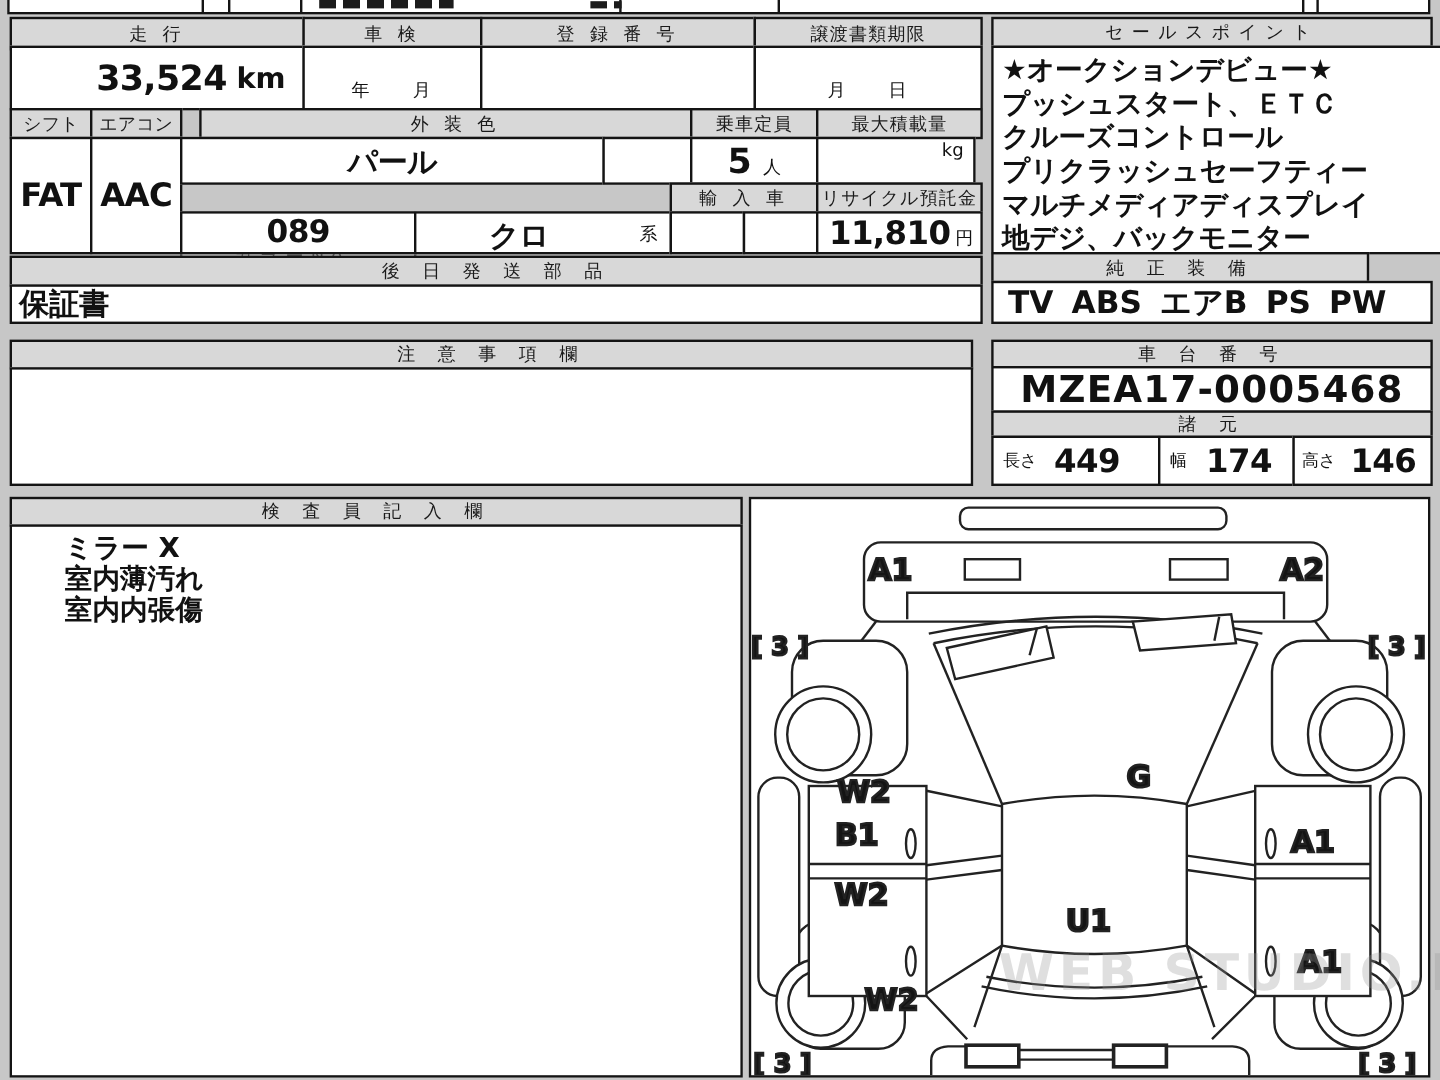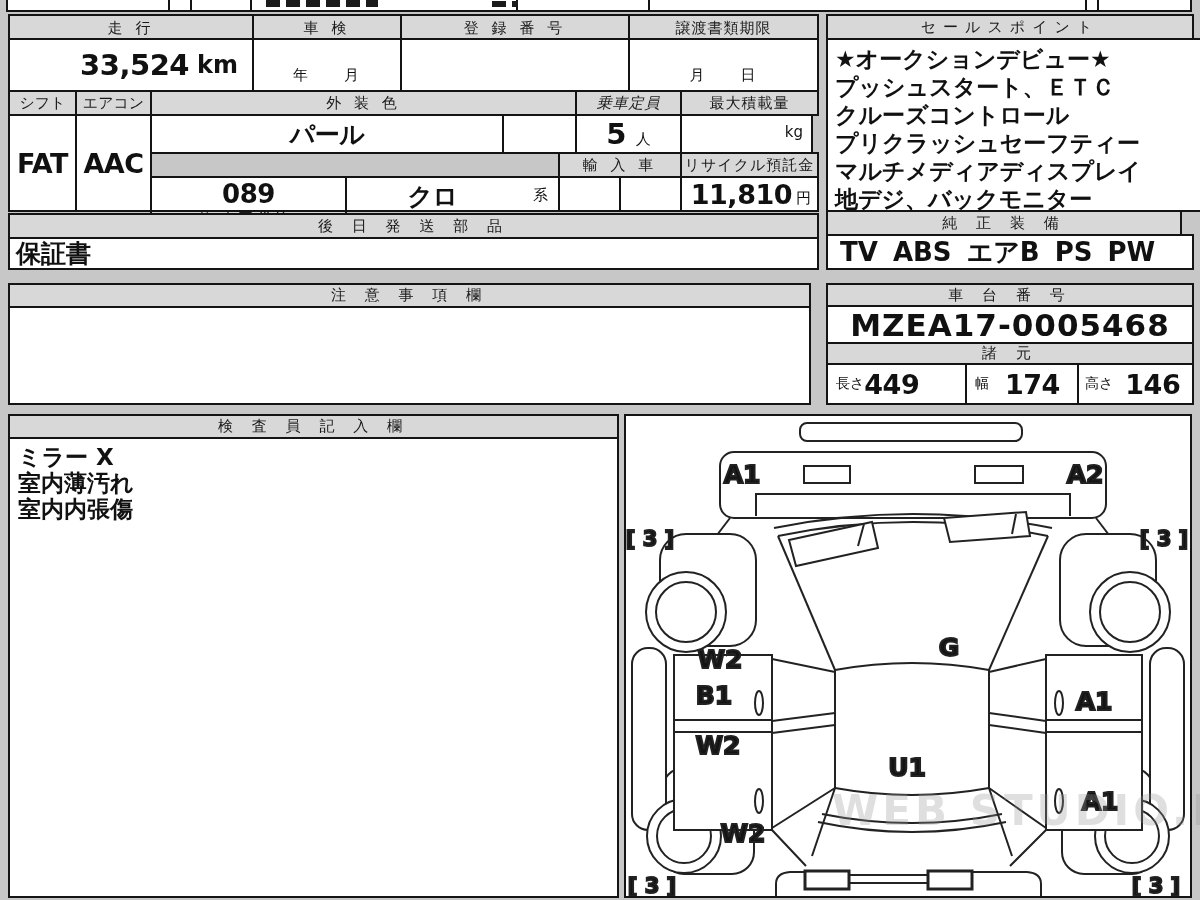--- a/index.html
+++ b/index.html
@@ -12,21 +12,21 @@
        font-size:15px;letter-spacing:4px;color:#1a1a1a;white-space:nowrap;overflow:hidden;}
   .hdr.wide{letter-spacing:7px;}
   .hdr.tight{letter-spacing:1px;}
   .big{font-weight:bold;font-size:27px;letter-spacing:-0.5px;}
   .center{display:flex;align-items:center;justify-content:center;}
   .vbot{display:flex;align-items:flex-end;justify-content:center;padding-bottom:5px;}
   .unit{font-size:15px;font-weight:normal;letter-spacing:0;}
   .vline{position:absolute;width:2px;background:#141414;}
   .smudge{position:absolute;background:repeating-linear-gradient(90deg,#1b1b1b 0 14px,rgba(0,0,0,0) 14px 20px);}
   .salesline{font-size:23px;font-weight:bold;line-height:28px;white-space:nowrap;}
-  .notesline{font-size:23px;font-weight:bold;line-height:26px;white-space:nowrap;}
+  .notesline{font-size:23px;font-weight:bold;line-height:26px;white-space:nowrap;margin-left:36px;}
   svg text{font-family:"DejaVu Sans","Liberation Sans",sans-serif;font-weight:bold;fill:#141414;}
   .wm{position:absolute;font-size:42px;font-weight:bold;letter-spacing:4px;
       color:rgba(150,150,150,0.30);white-space:nowrap;pointer-events:none;}
 </style>
 </head>
 <body>
 
 <div id="sheet">
 
   <div style="position:absolute;left:6px;top:0;width:1186px;height:10px;background:#fff;border-bottom:2px solid #141414;"></div>
@@ -50,34 +50,34 @@
   <div class="cell" style="left:8px;top:38px;width:246px;height:54px;display:flex;align-items:center;justify-content:flex-end;padding-right:14px;">
     <span class="big" style="font-size:29px;">33,524</span>
       <span style="font-size:24px;font-weight:bold;margin-left:8px;">km</span>
   </div>
   <div class="cell vbot" style="left:252px;top:38px;width:150px;height:54px;font-size:15px;letter-spacing:2px;">年　　月</div>
   <div class="cell" style="left:400px;top:38px;width:230px;height:54px;"></div>
   <div class="cell vbot" style="left:628px;top:38px;width:191px;height:54px;font-size:15px;letter-spacing:2px;">月　　日</div>
 
   <div class="cell hdr" style="left:8px;top:90px;width:69px;height:26px;letter-spacing:0;">シフト</div>
   <div class="cell hdr" style="left:75px;top:90px;width:77px;height:26px;letter-spacing:0;">エアコン</div>
-  <div class="cell hdr" style="left:150px;top:90px;width:427px;height:26px;">外 装 色</div>
-  <div class="cell hdr tight" style="left:575px;top:90px;width:107px;height:26px;font-style:italic;">乗車定員</div>
+  <div class="cell hdr" style="left:166px;top:90px;width:427px;height:26px;">外 装 色</div>
+  <div class="cell hdr tight" style="left:575px;top:90px;width:107px;height:26px;">乗車定員</div>
   <div class="cell hdr tight" style="left:680px;top:90px;width:139px;height:26px;">最大積載量</div>
 
   <div class="cell center big" style="left:8px;top:114px;width:69px;height:98px;">FAT</div>
   <div class="cell center big" style="left:75px;top:114px;width:77px;height:98px;">AAC</div>
 
   <div class="cell center big" style="left:150px;top:114px;width:354px;height:40px;font-size:25px;">パール</div>
   <div class="cell" style="left:502px;top:114px;width:75px;height:40px;"></div>
   <div class="cell" style="left:575px;top:114px;width:107px;height:40px;display:flex;align-items:center;justify-content:center;gap:10px;">
     <span class="big" style="font-size:29px;">5</span>
       <span class="unit" style="padding-top:10px;">人</span>
   </div>
-  <div class="cell" style="left:680px;top:114px;width:133px;height:40px;display:flex;align-items:center;justify-content:flex-end;padding:0 8px 4px 0;">
+  <div class="cell" style="left:680px;top:114px;width:133px;height:40px;display:flex;align-items:flex-start;justify-content:flex-end;padding:0 8px 4px 0;">
     <span class="big"></span>
       <span class="unit">kg</span>
   </div>
 
   <div class="cell hdr" style="left:150px;top:152px;width:197px;height:26px;letter-spacing:6px;margin-top:48px;">カラーNo.</div>
   <div class="cell hdr" style="left:558px;top:152px;width:124px;height:26px;">輸 入 車</div>
   <div class="cell hdr tight" style="left:680px;top:152px;width:139px;height:26px;">リサイクル預託金</div>
 
   <div class="cell center big" style="left:150px;top:176px;width:197px;height:36px;font-size:26px;">089</div>
   <div class="cell" style="left:345px;top:176px;width:215px;height:36px;">
@@ -98,32 +98,32 @@
 
   <div class="cell hdr wide" style="left:826px;top:14px;width:368px;height:26px;">セールスポイント</div>
   <div class="cell" style="left:826px;top:38px;width:436px;height:174px;padding:5px 7px;">
     <div class="salesline">★オークションデビュー★</div>
     <div class="salesline">プッシュスタート、ＥＴＣ</div>
     <div class="salesline">クルーズコントロール</div>
     <div class="salesline">プリクラッシュセーフティー</div>
     <div class="salesline">マルチメディアディスプレイ</div>
     <div class="salesline">地デジ、バックモニター</div>
   </div>
-  <div class="cell hdr wide" style="left:826px;top:210px;width:356px;height:26px;">純 正 装 備</div>
+  <div class="cell hdr wide" style="left:826px;top:210px;width:315px;height:26px;">純 正 装 備</div>
   <div class="cell" style="left:826px;top:234px;width:368px;height:36px;display:flex;align-items:center;padding-left:12px;">
     <span style="font-size:26px;font-weight:bold;word-spacing:6px;">TV ABS エアB PS PW</span>
   </div>
 
   <div class="cell hdr wide" style="left:8px;top:283px;width:803px;height:25px;">注 意 事 項 欄</div>
   <div class="cell" style="left:8px;top:306px;width:803px;height:99px;"></div>
 
   <div class="cell hdr wide" style="left:826px;top:283px;width:368px;height:24px;">車 台 番 号</div>
   <div class="cell center" style="left:826px;top:305px;width:368px;height:39px;font-size:31px;font-weight:bold;letter-spacing:1px;">MZEA17-0005468</div>
   <div class="cell hdr wide" style="left:826px;top:342px;width:368px;height:23px;">諸 元</div>
-  <div class="cell" style="left:826px;top:363px;width:141px;height:42px;display:flex;align-items:center;padding-left:8px;">
+  <div class="cell" style="left:826px;top:363px;width:141px;height:42px;display:flex;align-items:center;gap:14px;padding-left:8px;">
     <span style="font-size:14px;">長さ</span>
       <span class="big">449</span>
   </div>
   <div class="cell" style="left:965px;top:363px;width:114px;height:42px;display:flex;align-items:center;gap:16px;padding-left:8px;">
     <span style="font-size:14px;">幅</span>
       <span class="big">174</span>
   </div>
   <div class="cell" style="left:1077px;top:363px;width:117px;height:42px;display:flex;align-items:center;gap:12px;padding-left:6px;">
     <span style="font-size:14px;">高さ</span>
       <span class="big">146</span>

